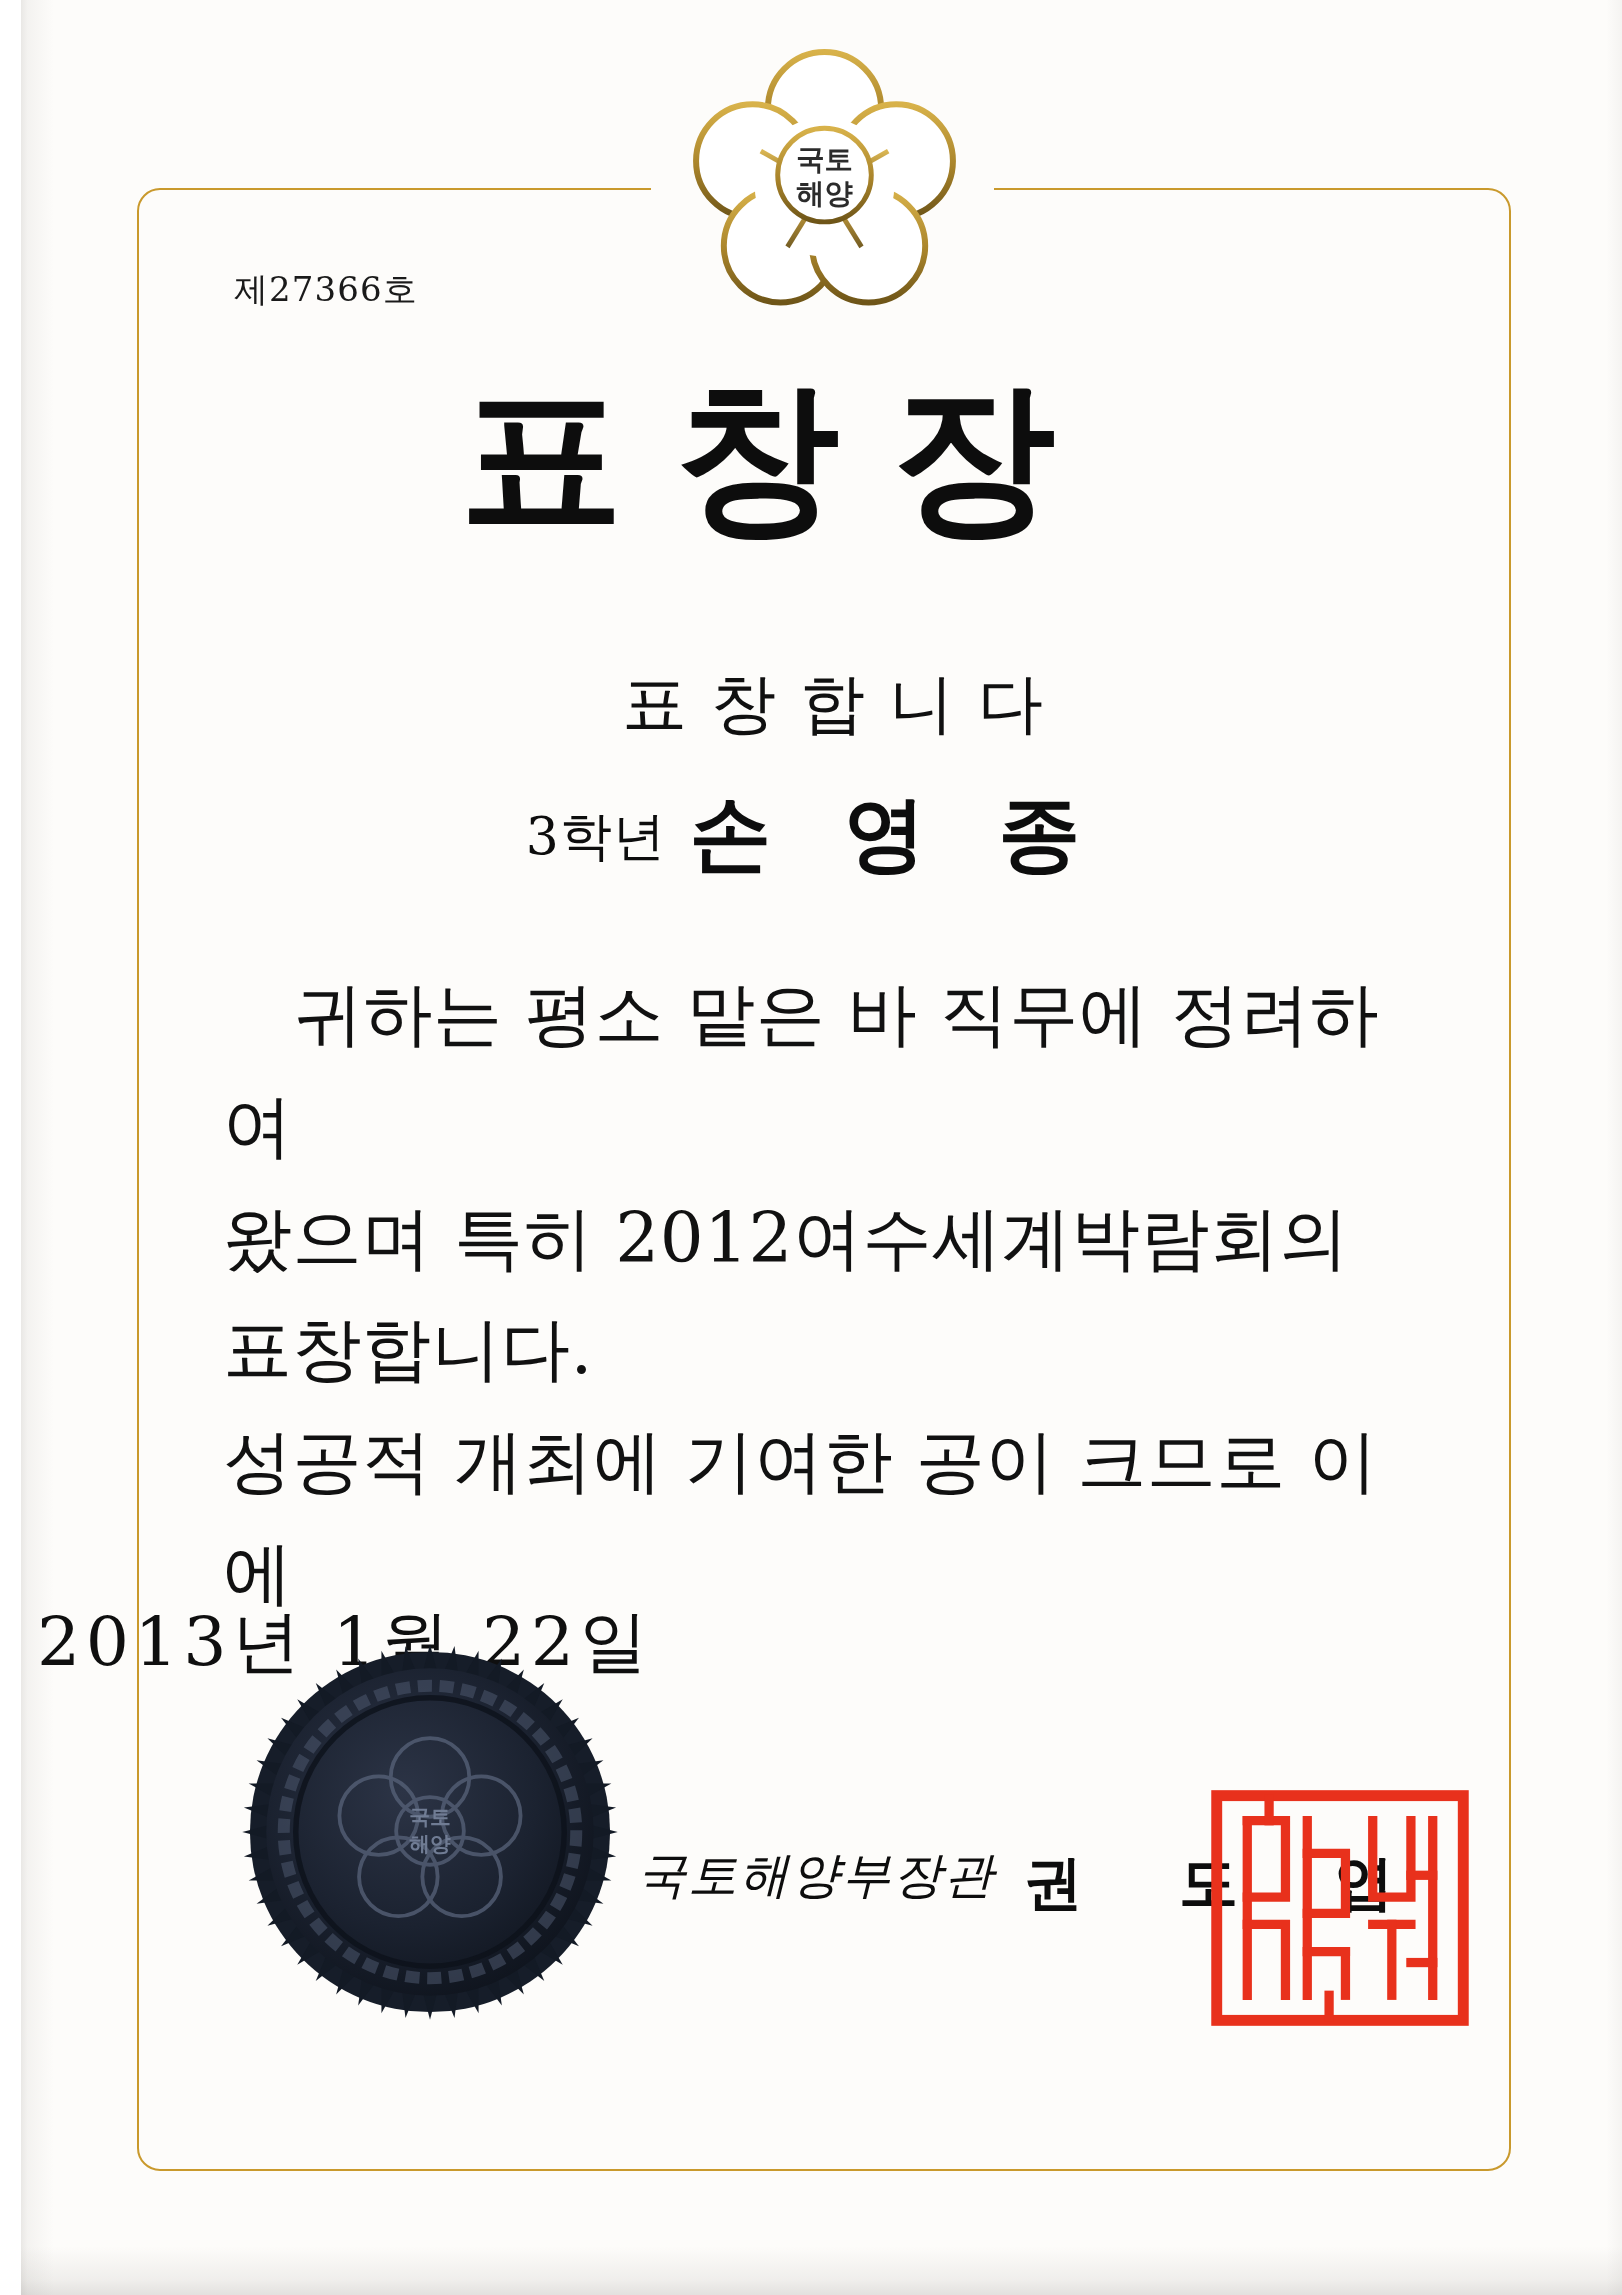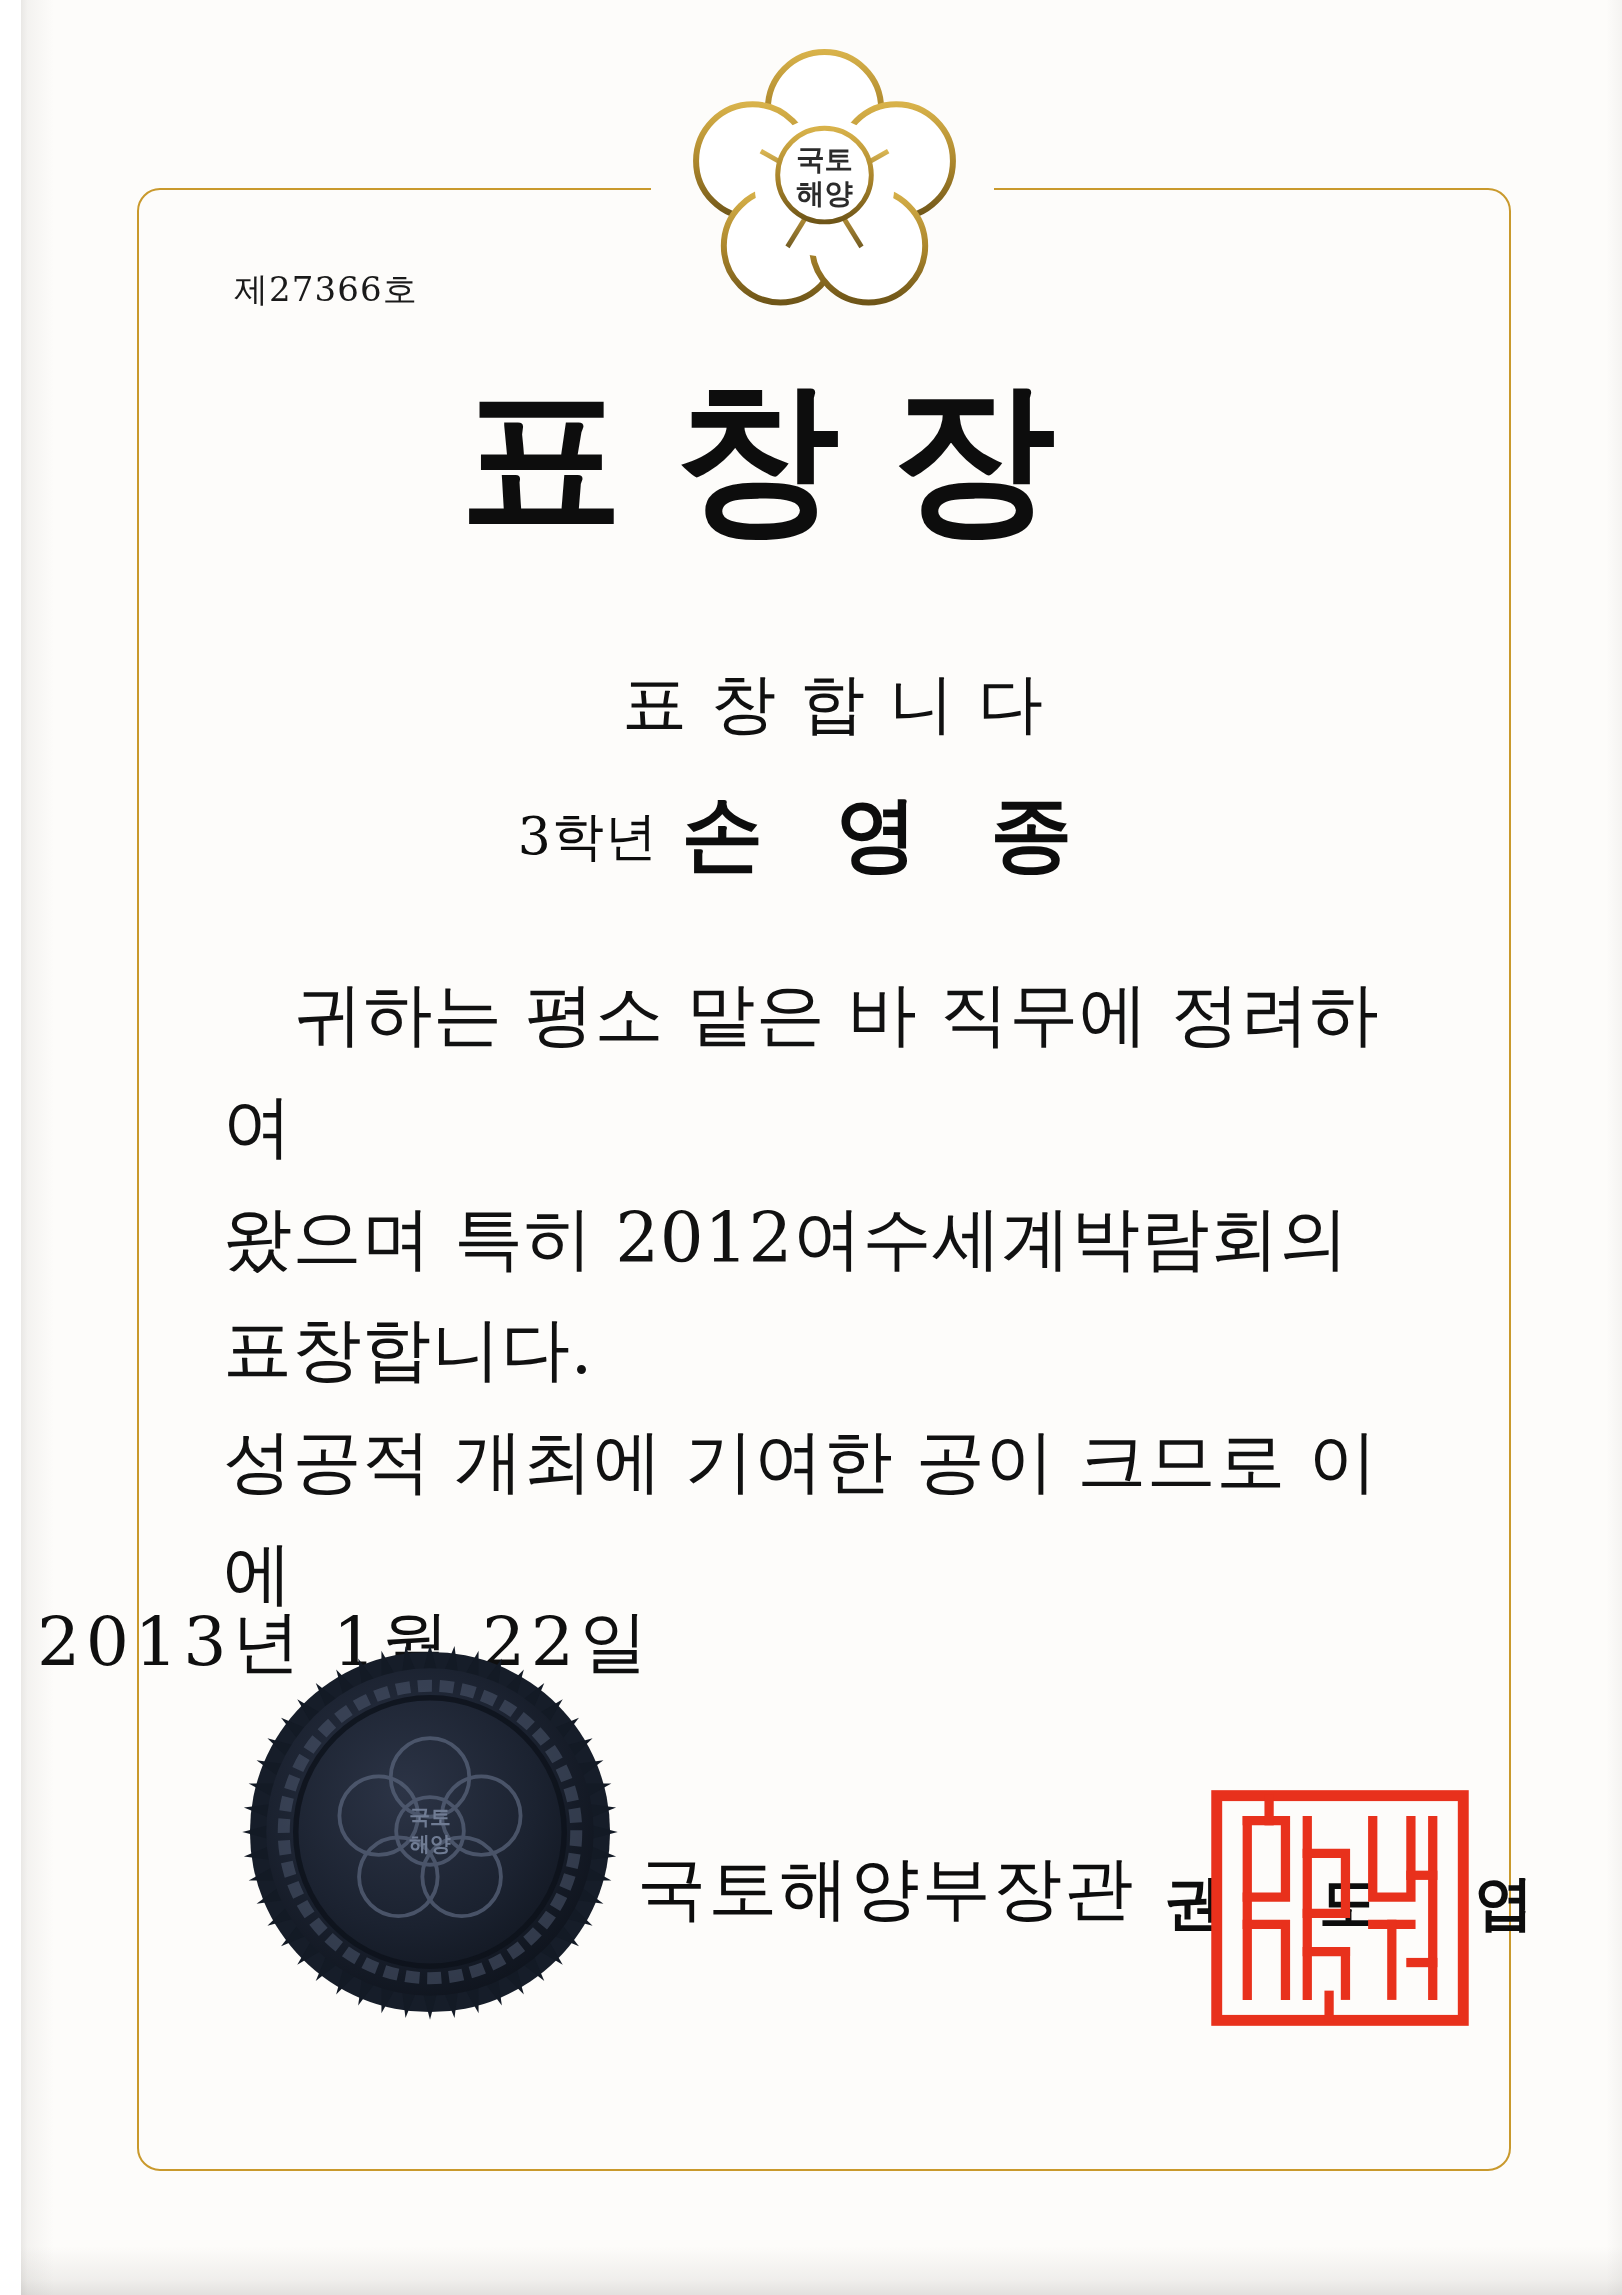--- a/index.html
+++ b/index.html
@@ -116,20 +116,21 @@
 
   .recipient-line {
     position: absolute;
     left: 0;
     top: 780px;
     width: 1570px;
     text-align: center;
     color: #0d0d0d;
     font-family: "DejaVu Serif", serif;
     white-space: nowrap;
+    padding-left: 8px;
   }
   .recipient-grade {
     font-size: 52px;
     letter-spacing: 1.1px;
     vertical-align: 7.6px;
   }
   .recipient-name {
     font-size: 82px;
     font-weight: 700;
     letter-spacing: 22px;
@@ -162,23 +163,24 @@
 
   .signature-row {
     position: absolute;
     left: 616px;
     top: 1843px;
     white-space: nowrap;
     color: #0d0d0d;
     font-family: "DejaVu Serif", serif;
   }
   .signature-title {
-    font-size: 69px;
+    font-size: 49px;
     letter-spacing: 2.2px;
     vertical-align: 11px;
+    font-style: italic;
   }
   .signature-name {
     font-size: 59px;
     font-weight: 700;
     letter-spacing: 38px;
     margin-left: 28px;
   }
 
   
   .emboss-seal {

